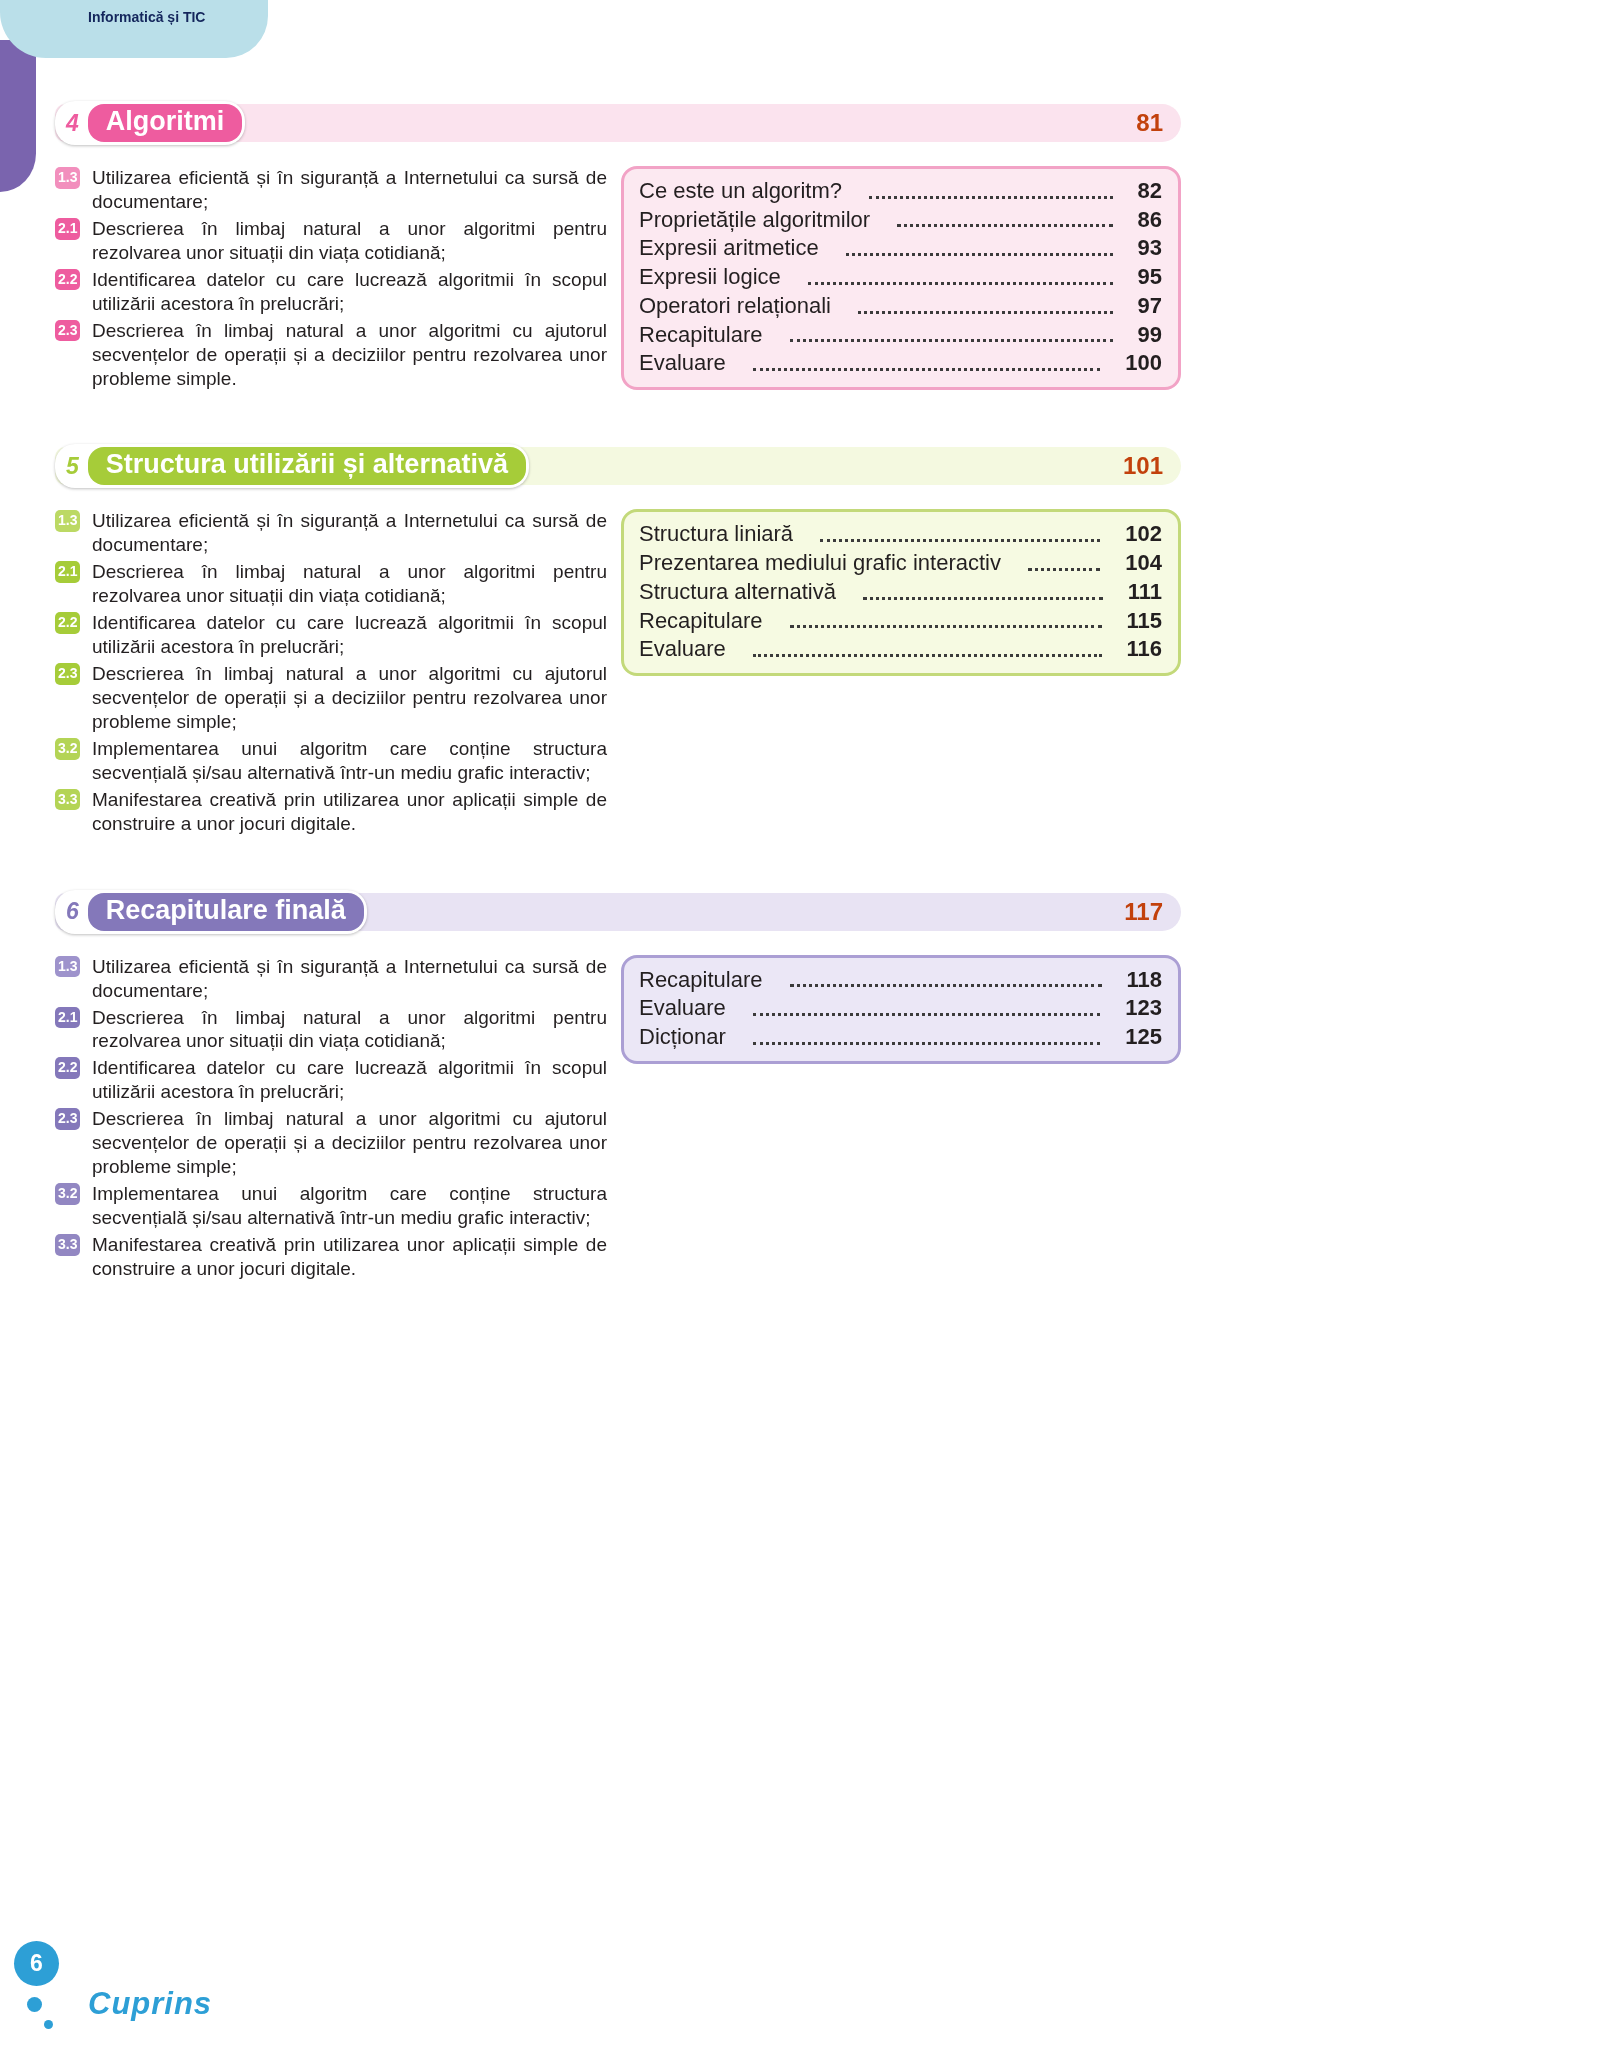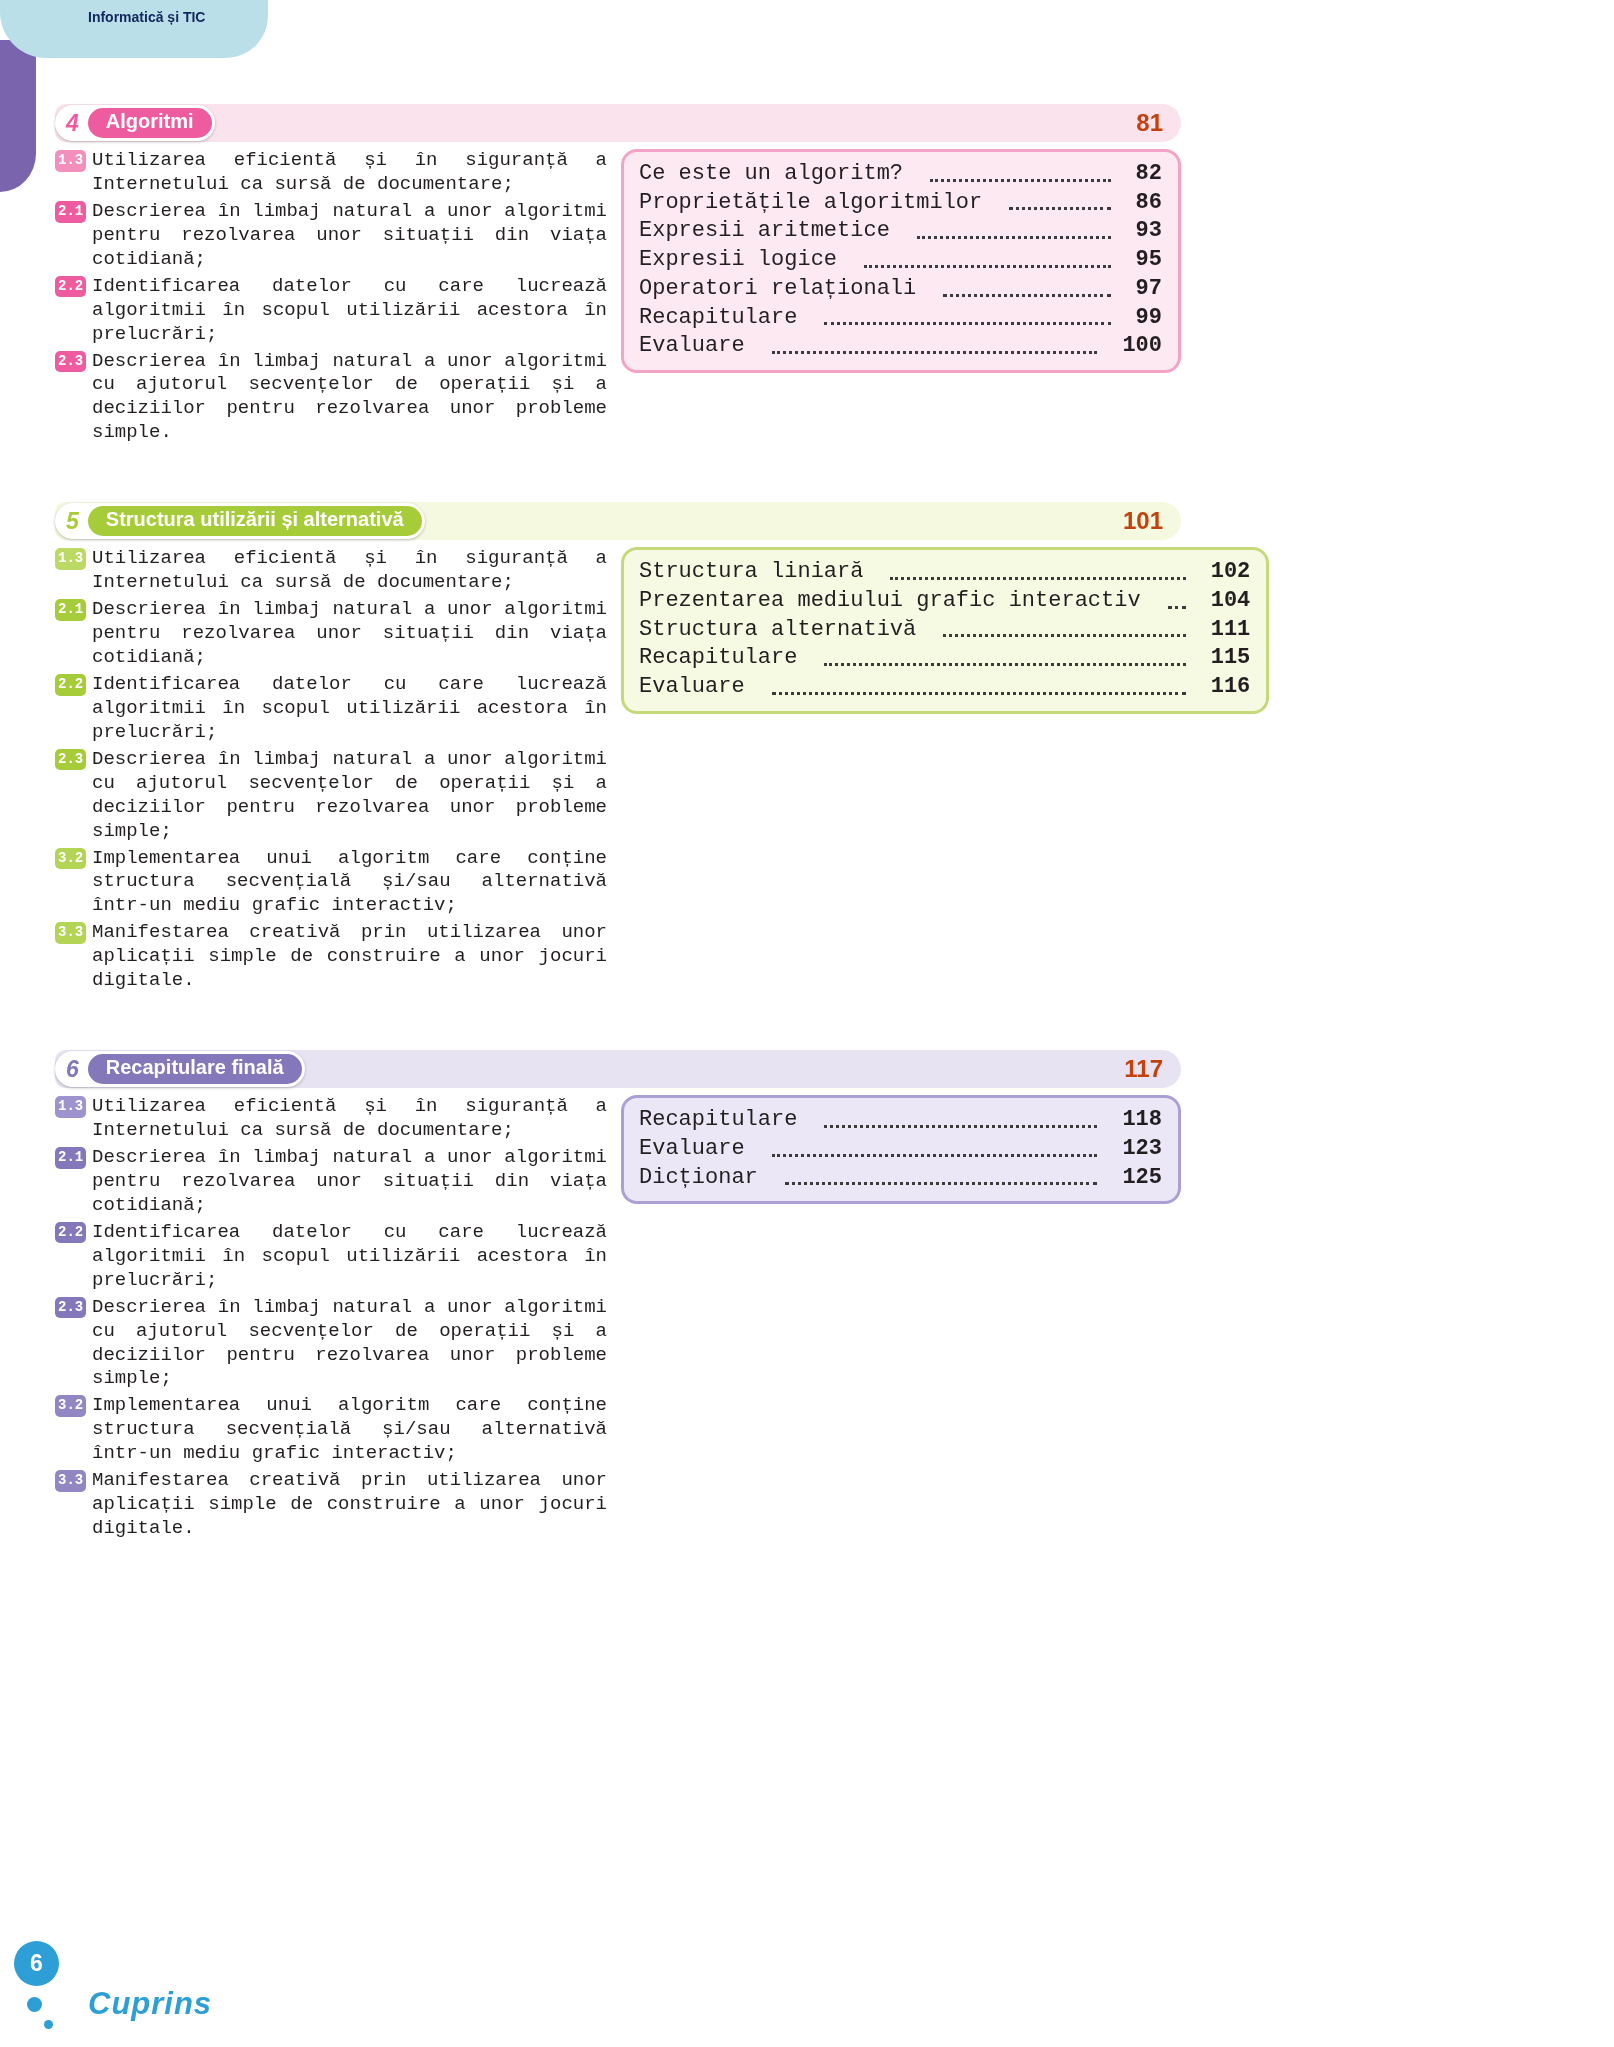--- a/index.html
+++ b/index.html
@@ -61,38 +61,37 @@
   .chapter-num {
     font-weight: 700; font-style: italic;
     color: var(--c-main, #888);
     font-size: 23px;
     padding: 0 9px 0 8px;
   }
   .chapter-title {
     background: var(--c-main, #888);
     color: #ffffff;
     font-weight: 700;
-    font-size: 20px;
+    font-size: 27px;
     padding: 2px 18px 5px 18px;
     border-radius: 16px;
     white-space: nowrap;
   }
   .chapter-page {
     margin-left: auto;
     font-weight: 700;
     font-size: 24px;
     color: #c2410c;
   }
 
   .chapter-body {
     display: flex;
     gap: 14px;
-    margin-top: 7px;
+    margin-top: 24px;
     align-items: flex-start;
-    font-family: Liberation Mono, monospace;
   }
 
   
   .competency-list {
     list-style: none; margin: 0; padding: 0;
     width: 552px; flex: none;
   }
   .comp-item {
     position: relative;
     padding-left: 37px;

